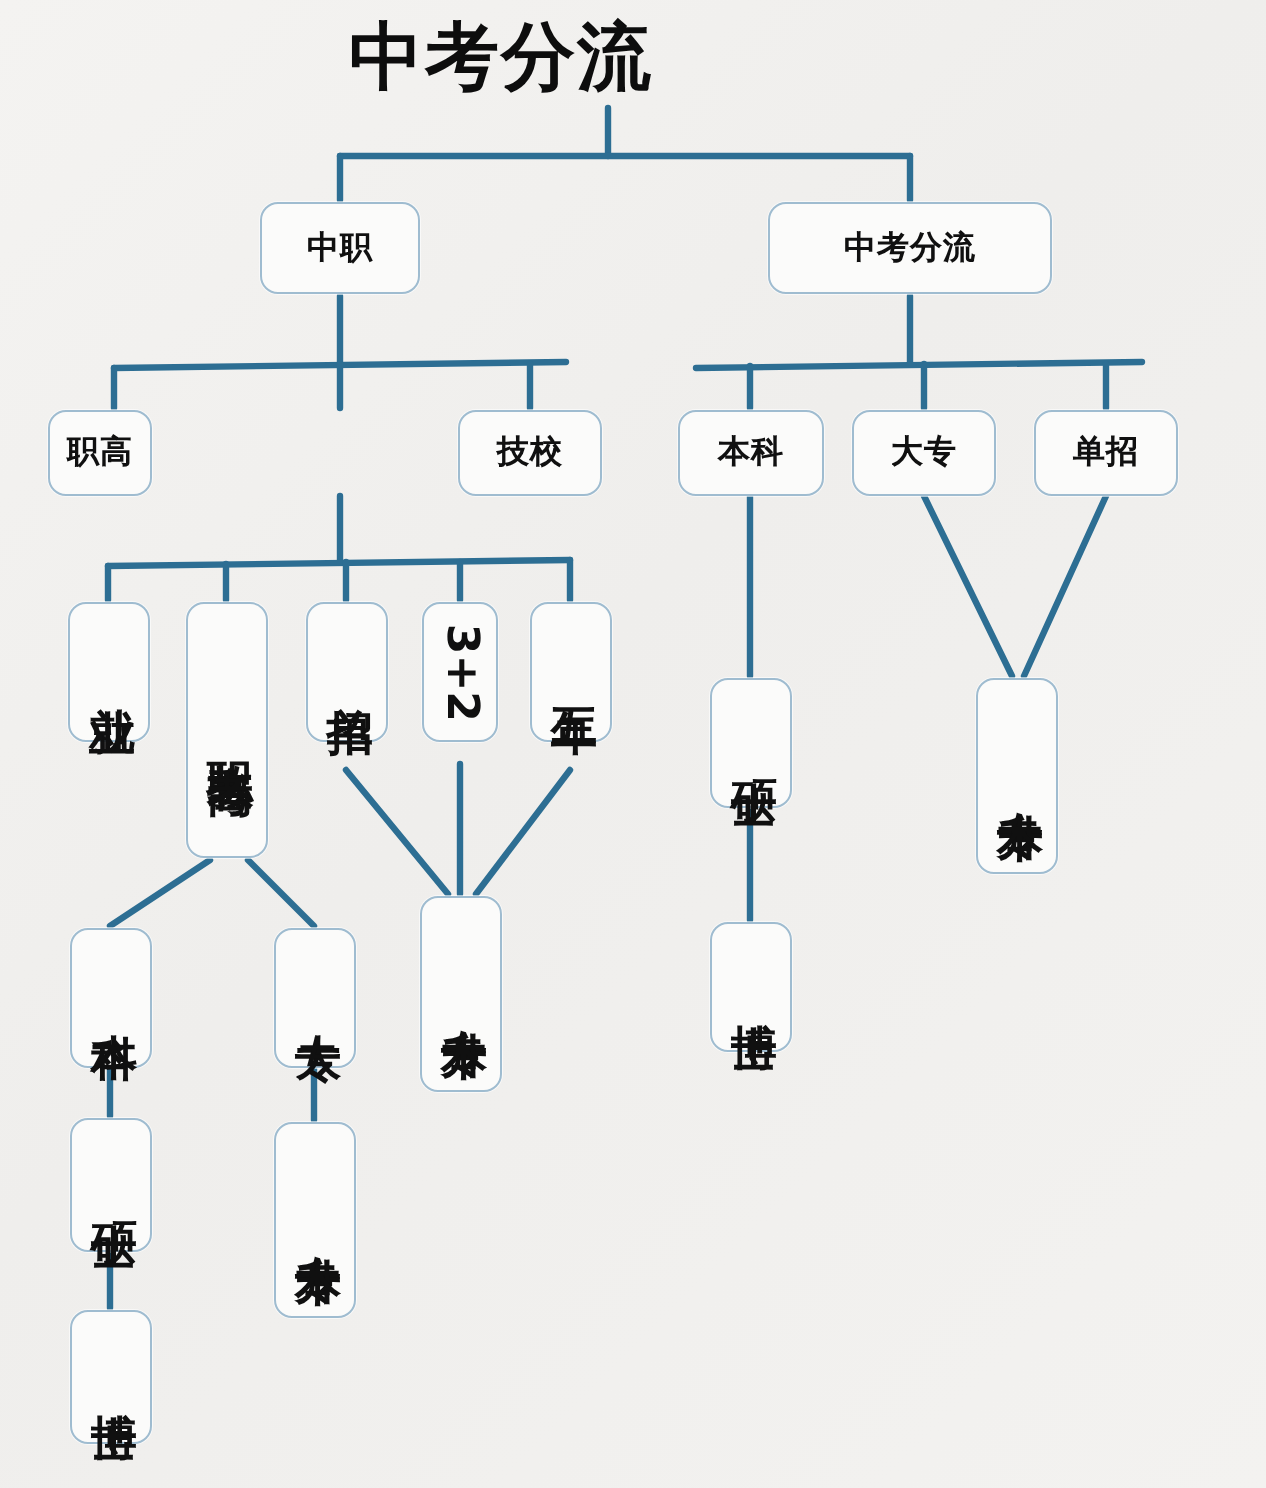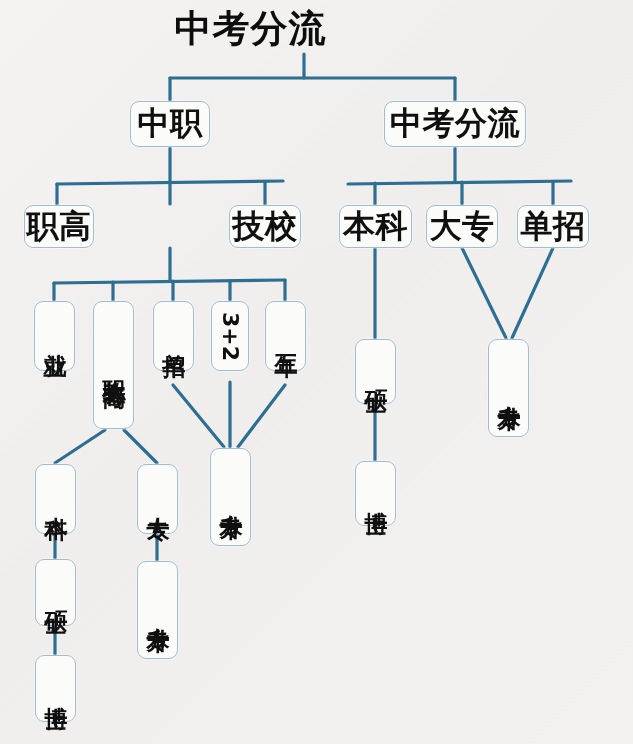--- a/index.html
+++ b/index.html
@@ -55,21 +55,21 @@
     font-weight: bold;
     box-shadow: 0 0 0 0.5px rgba(255,255,255,0.6);
   }
   .node .label {
     display: block;
     text-align: center;
     line-height: 1.04;
     white-space: pre-line;
   }
   .node.horiz .label {
-    font-size: 32px;
+    font-size: 16px;
     letter-spacing: 0.5px;
     text-align: center;
   }
   .node.vert .label {
     font-size: 23px;
     writing-mode: vertical-rl;
     text-orientation: upright;
     letter-spacing: 1px;
   }
   .node.rot .label {
@@ -135,21 +135,21 @@
 
   <div id="node-layer">
 
     <div class="node horiz" style="left:130px; top:101px; width:80px; height:46px;">
       <span class="label">中职</span>
     </div>
     <div class="node horiz" style="left:384px; top:101px; width:142px; height:46px;">
       <span class="label">中考分流</span>
     </div>
 
-    <div class="node horiz" style="left:24px; top:205px; width:70px; height:43px;">
+    <div class="node horiz" style="left:24px; top:205px; width:52px; height:43px;">
       <span class="label">职高</span>
     </div>
     <div class="node horiz" style="left:229px; top:205px; width:72px; height:43px;">
       <span class="label">技校</span>
     </div>
 
     <div class="node horiz" style="left:339px; top:205px; width:73px; height:43px;">
       <span class="label">本科</span>
     </div>
     <div class="node horiz" style="left:426px; top:205px; width:72px; height:43px;">

